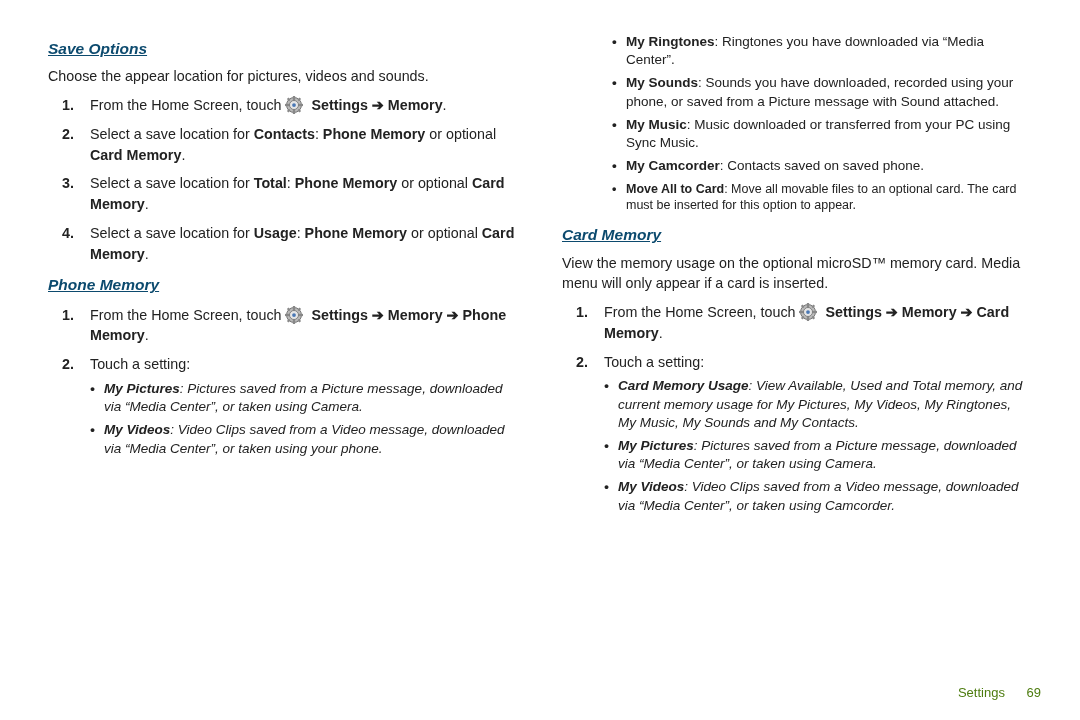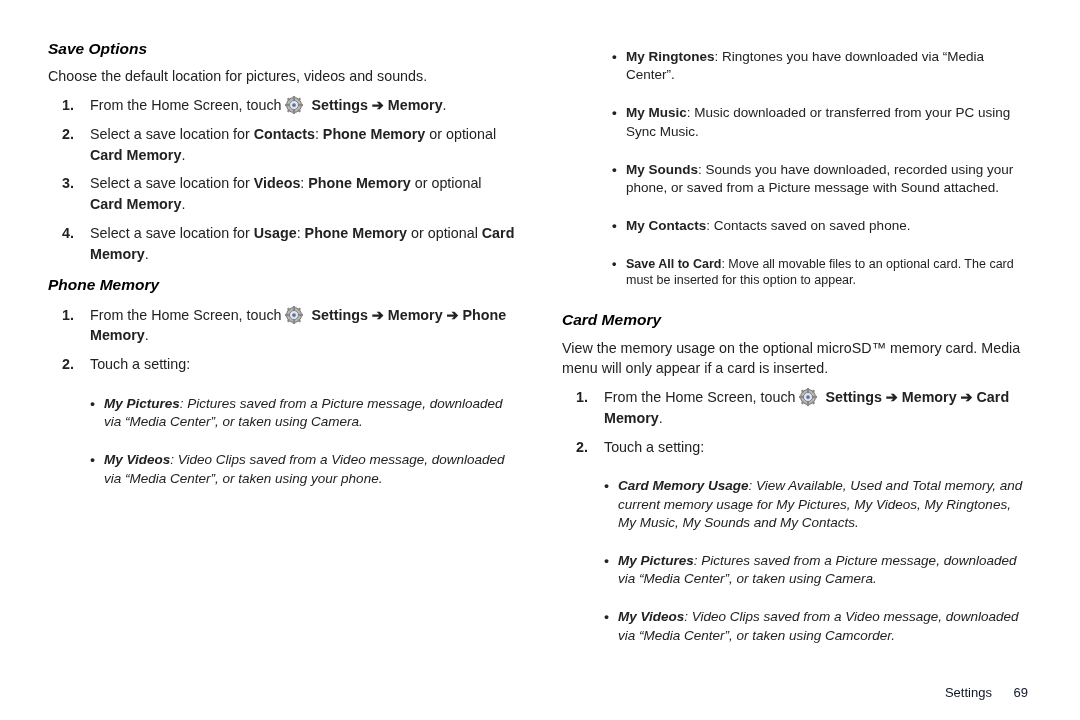--- a/index.html
+++ b/index.html
@@ -21,25 +21,26 @@
   }
   .col {
     width: 50%;
     box-sizing: border-box;
     font-size: 14.3px;
     line-height: 1.45;
   }
   .col-left { padding-right: 22px; }
   .col-right { padding-left: 22px; }
   .section-head {
-    color: #000000;
+    color: #0c4a6e;
     font-style: italic;
     font-weight: bold;
     font-size: 15.5px;
     margin: 10px 0 6px 0;
+    text-decoration: underline;
   }
   .intro { margin: 4px 0 8px 0; }
   ol.steps {
     list-style: none;
     counter-reset: step;
     padding-left: 0;
     margin: 4px 0 0 0;
   }
   ol.steps > li {
     counter-increment: step;
@@ -55,21 +56,21 @@
     top: 0;
   }
   ul.bullets {
     list-style: none;
     padding-left: 0;
     margin: 4px 0 0 0;
   }
   ul.bullets > li {
     position: relative;
     padding-left: 14px;
-    margin: 20px 0;
+    margin: 5px 0;
     font-size: 13.5px;
     line-height: 1.35;
   }
   ul.bullets > li::before {
     content: "•";
     position: absolute;
     left: 0;
     font-weight: bold;
   }
   .nested { margin-left: 8px; font-style: italic; }
@@ -77,23 +78,23 @@
   .gear {
     display: inline-block;
     vertical-align: -4px;
     width: 18px;
     height: 18px;
   }
   .arrow { font-weight: bold; }
   .footer {
     position: absolute;
     bottom: 20px;
-    right: 52px;
+    right: 39px;
     font-size: 13px;
-    color: #0f172a;
+    color: #4d7c0f;
   }
   .footer .lbl { margin-right: 18px; }
 </style>
 </head>
 <body>
 
 <svg width="0" height="0" style="position:absolute">
   <defs>
     <g id="gear-shape">
       <circle cx="12" cy="12" r="10" fill="#bcbcbc" stroke="#555" stroke-width="1"></circle>
@@ -111,37 +112,37 @@
       <circle cx="12" cy="12" r="2.5" fill="#4a78b5"></circle>
     </g>
   </defs>
 </svg>
 
 <div class="page">
 
   <div class="col col-left">
 
     <div class="section-head">Save Options</div>
-    <div class="intro">Choose the default location for pictures, videos and sounds.</div>
+    <div class="intro">Choose the appear location for pictures, videos and sounds.</div>
 
     <ol class="steps">
       <li>
         <span>From the Home Screen, touch </span>
         <span class="gear"><svg viewBox="0 0 24 24">
               <use href="#gear-shape"></use>
             </svg></span>
         &nbsp;<span class="b">Settings</span>
         <span class="b arrow"> ➔ </span>
         <span class="b">Memory</span>.
       </li>
       <li>
         <span>Select a save location for </span><span class="b">Contacts</span><span>: </span><span class="b">Phone Memory</span><span> or optional </span><span class="b">Card Memory</span>.
       </li>
       <li>
-        <span>Select a save location for </span><span class="b">Videos</span><span>: </span><span class="b">Phone Memory</span><span> or optional </span><span class="b">Card Memory</span>.
+        <span>Select a save location for </span><span class="b">Total</span><span>: </span><span class="b">Phone Memory</span><span> or optional </span><span class="b">Card Memory</span>.
       </li>
       <li>
         <span>Select a save location for </span><span class="b">Usage</span><span>: </span><span class="b">Phone Memory</span><span> or optional </span><span class="b">Card Memory</span>.
       </li>
     </ol>
 
     <div class="section-head">Phone Memory</div>
 
     <ol class="steps">
       <li>
@@ -162,24 +163,24 @@
           <li><span class="b">My Videos</span><span>: Video Clips saved from a Video message, downloaded via “Media Center”, or taken using your phone.</span></li>
         </ul>
       </li>
     </ol>
   </div>
 
   <div class="col col-right">
 
     <ul class="bullets" style="margin-left:50px;">
       <li><span class="b">My Ringtones</span><span>: Ringtones you have downloaded via “Media Center”.</span></li>
+      <li><span class="b">My Sounds</span><span>: Sounds you have downloaded, recorded using your phone, or saved from a Picture message with Sound attached.</span></li>
       <li><span class="b">My Music</span><span>: Music downloaded or transferred from your PC using Sync Music.</span></li>
-      <li><span class="b">My Sounds</span><span>: Sounds you have downloaded, recorded using your phone, or saved from a Picture message with Sound attached.</span></li>
-      <li><span class="b">My Contacts</span><span>: Contacts saved on saved phone.</span></li>
-      <li style="font-size:12.5px;"><span class="b">Save All to Card</span><span>: Move all movable files to an optional card. The card must be inserted for this option to appear.</span></li>
+      <li><span class="b">My Camcorder</span><span>: Contacts saved on saved phone.</span></li>
+      <li style="font-size:12.5px;"><span class="b">Move All to Card</span><span>: Move all movable files to an optional card. The card must be inserted for this option to appear.</span></li>
     </ul>
 
     <div class="section-head">Card Memory</div>
     <div class="intro">View the memory usage on the optional microSD™ memory card. Media menu will only appear if a card is inserted.</div>
 
     <ol class="steps">
       <li>
         <span>From the Home Screen, touch </span>
         <span class="gear"><svg viewBox="0 0 24 24">
               <use href="#gear-shape"></use>

